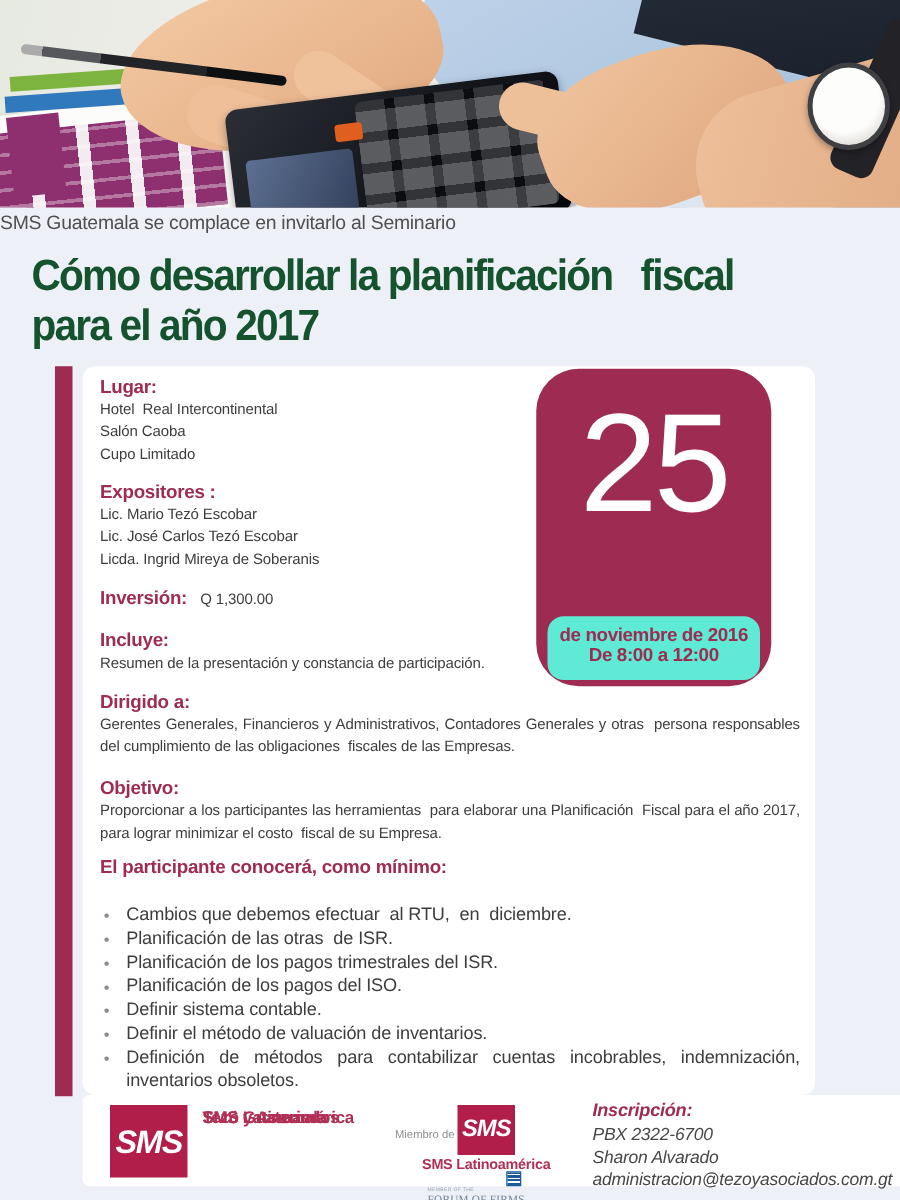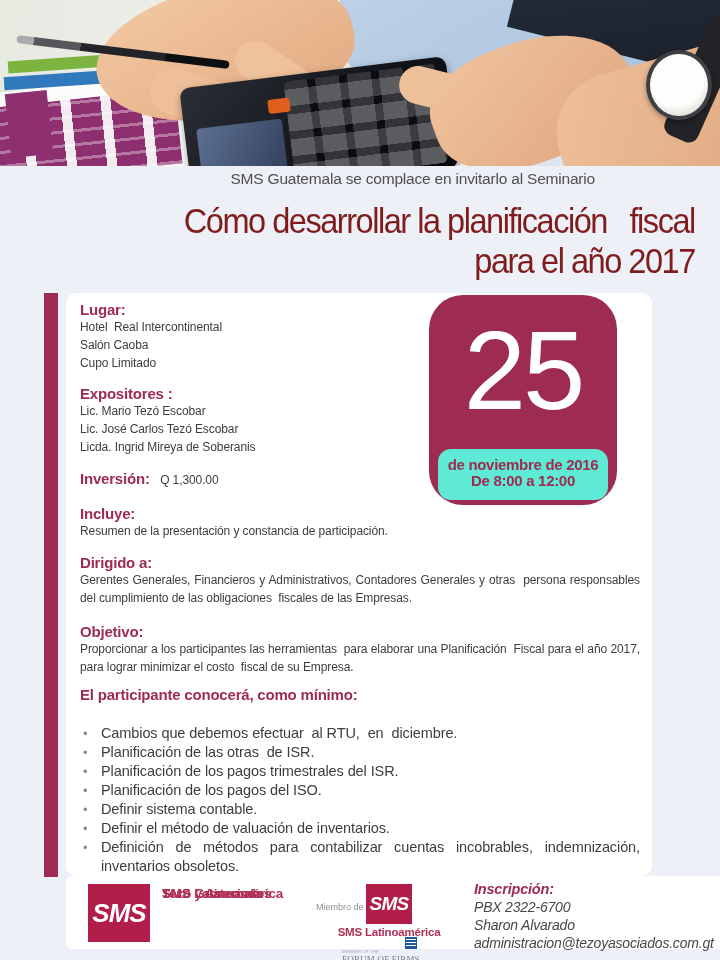--- a/index.html
+++ b/index.html
@@ -35,44 +35,44 @@
                        repeating-linear-gradient(90deg,rgba(255,255,255,.16) 0 24px,rgba(0,0,0,0) 24px 32px);}
   .calc-orange{left:86px;top:22px;width:22px;height:14px;border-radius:3px;background:#e05f1e;}
   .hand-right{left:430px;top:40px;width:205px;height:122px;background:linear-gradient(150deg,#f0c49e,#dfa67e);border-radius:42% 58% 50% 50%;transform:rotate(-20deg);}
   .finger-r{left:398px;top:76px;width:120px;height:38px;background:#eec09a;border-radius:20px;transform:rotate(14deg);}
   .arm{left:556px;top:56px;width:240px;height:132px;background:linear-gradient(120deg,#eec09b,#dda67e);border-radius:60px;transform:rotate(-16deg);}
   .watch-strap{left:686px;top:14px;width:36px;height:130px;background:#232226;transform:rotate(24deg);border-radius:10px;}
   .watch{left:646px;top:50px;width:58px;height:62px;border-radius:50%;border:4px solid #3d3f43;
          background:radial-gradient(circle at 45% 40%,#fdfdfb 55%,#e9e7e3 72%,#b9b7b3 100%);box-shadow:0 2px 5px rgba(0,0,0,.35);}
 
   
-  .invite{position:absolute;left:0;top:170px;width:595px;text-align:right;color:#4f4f4f;
+  .invite{position:absolute;left:0;top:170px;width:595px;text-align:left;color:#4f4f4f;
           font-size:15.5px;letter-spacing:-0.2px;}
-  .title{position:absolute;left:0;top:201px;width:720px;text-align:right;color:#7f1d1d;
-         font-weight:normal;font-size:35px;line-height:40px;letter-spacing:-1.6px;}
+  .title{position:absolute;left:0;top:201px;width:720px;text-align:left;color:#14532d;
+         font-weight:bold;font-size:35px;line-height:40px;letter-spacing:-1.6px;}
   .title-line{display:block;transform:scaleX(.93);transform-origin:50% 50%;white-space:pre-wrap;}
 
   
   .left-bar{position:absolute;left:44px;top:293px;width:14px;height:584px;background:#9e2b51;}
   .panel{position:absolute;left:66px;top:293px;width:586px;height:583px;background:#ffffff;
          border-radius:10px;box-sizing:border-box;padding:8px 12px 0 14px;}
   .sec-h{font-size:15px;font-weight:bold;color:#9e2b51;letter-spacing:-0.2px;line-height:17px;white-space:pre-wrap;}
   .sec-b{font-size:12px;color:#3d3d3d;line-height:18px;letter-spacing:-0.1px;white-space:pre-wrap;}
   .just{text-align:justify;}
   .mb13{margin-bottom:13px;}.mb14{margin-bottom:14px;}.mb16{margin-bottom:16px;}.mb10{margin-bottom:10px;}
   .inv-row{margin-bottom:16px;}
   .inv-row .sec-h{display:inline;}
   .inv-row .sec-b{display:inline;margin-left:6px;}
   .bullets{margin-top:21px;}
   .bullet{display:flex;}
   .bullet .dot{width:18px;padding-left:3px;color:#93858d;font-size:13px;line-height:19px;flex:none;}
   .bullet .btxt{flex:1;font-size:14.5px;color:#3d3d3d;line-height:19px;letter-spacing:-0.1px;white-space:pre-wrap;text-align:justify;}
 
   
-  .badge{position:absolute;left:429px;top:295px;width:188px;height:210px;background:#9e2b51;border-radius:34px;}
+  .badge{position:absolute;left:429px;top:295px;width:188px;height:254px;background:#9e2b51;border-radius:34px;}
   .badge-day{position:absolute;left:0;top:18px;width:100%;text-align:center;color:#ffffff;
              font-size:112px;line-height:116px;letter-spacing:-3px;}
   .badge-box{position:absolute;left:9px;right:9px;bottom:5px;height:51px;background:#5eead4;border-radius:13px;
              text-align:center;color:#9e2b51;font-weight:bold;font-size:15px;line-height:16px;padding-top:8px;box-sizing:border-box;letter-spacing:-0.3px;}
 
   
   .footer{position:absolute;left:66px;top:876px;width:654px;height:73px;background:#ffffff;border-radius:6px 0 0 6px;}
   .footer *{position:absolute;}
   .sms-big{left:22px;top:8px;width:62px;height:58px;background:#b01e49;color:#fff;font-weight:bold;font-style:italic;
            font-size:26px;letter-spacing:-1px;text-align:center;line-height:58px;}

